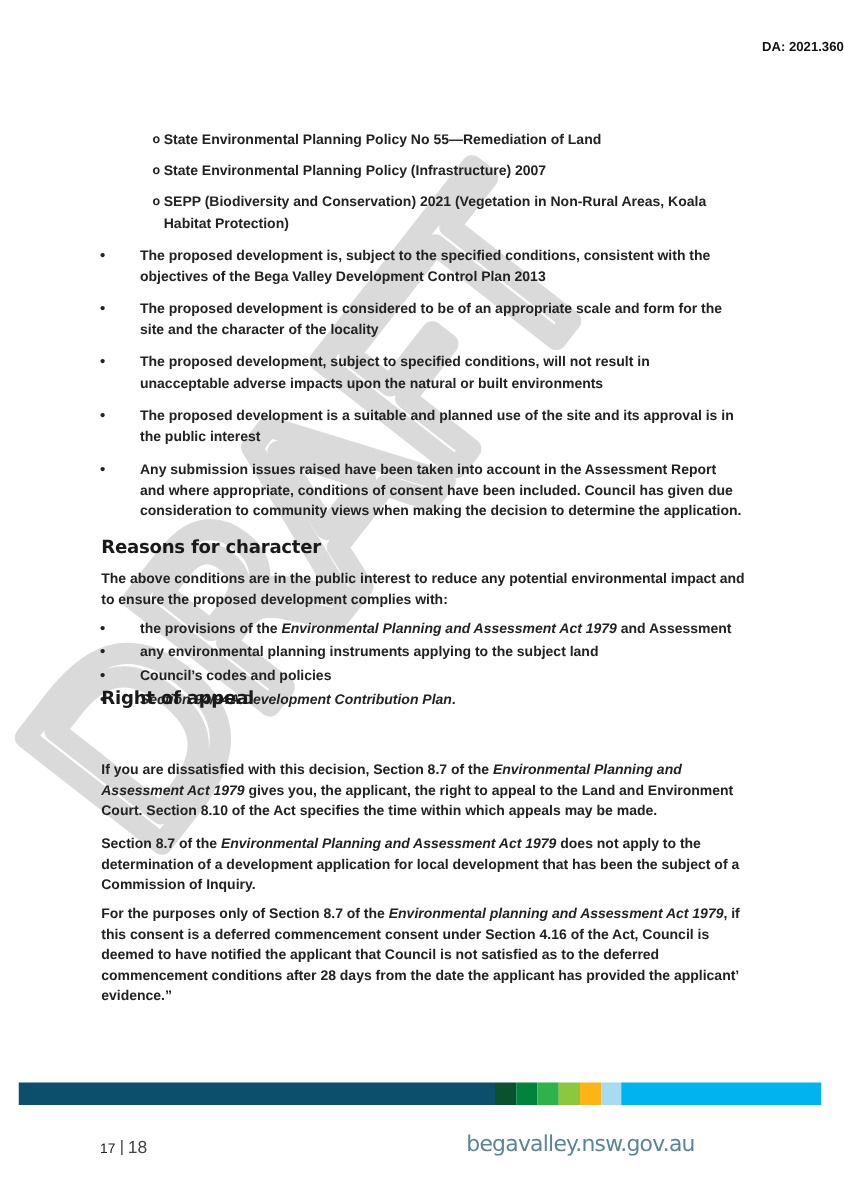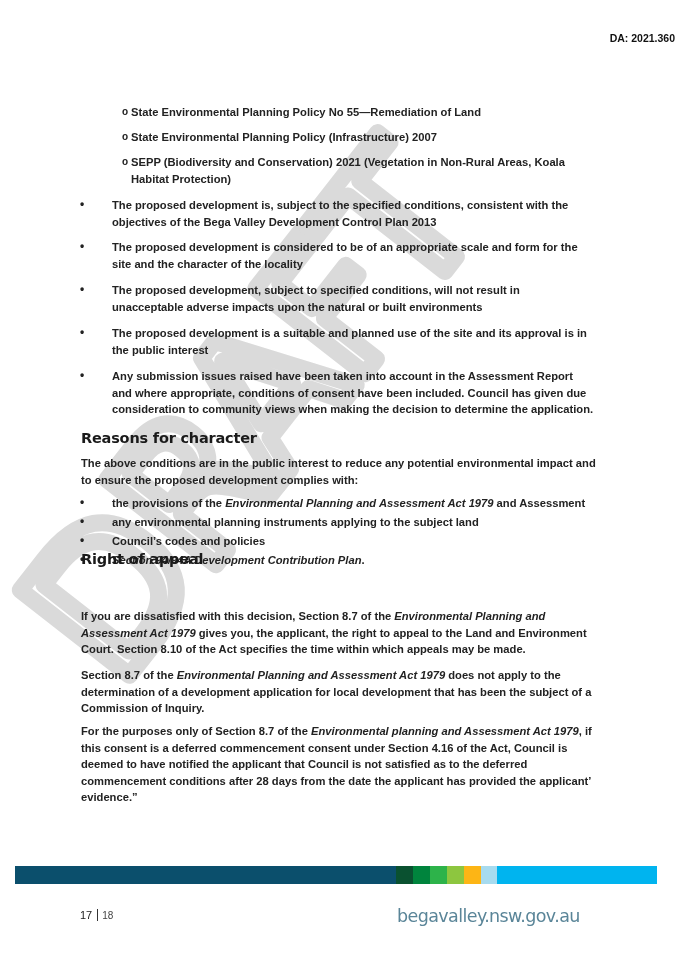--- a/index.html
+++ b/index.html
@@ -30,21 +30,21 @@
     position: absolute; left: 81px; font-size: 14.5px; font-weight: bold; color: #1a1a1a;
     font-family: "DejaVu Sans", sans-serif; letter-spacing: -0.2px;
   }
   .para { position: absolute; left: 81px; width: 520px; }
   em { font-style: italic; }
   .footer-bar { position: absolute; left: 15px; top: 866px; height: 18px; width: 642px; display: flex; }
   .seg { height: 18px; }
   .pagenum { position: absolute; left: 80px; top: 909px; font-size: 11px; color: #222; }
   .pagenum .cur { font-weight: normal; }
   .pagenum .sep { display: inline-block; width: 1px; height: 12px; background: #333; vertical-align: -2px; margin: 0 4px 0 5px; }
-  .pagenum .tot { font-size: 10px; color: #444; }
+  .pagenum .tot { font-size: 14px; color: #444; }
   .site-url {
     position: absolute; left: 373px; top: 906px; font-size: 17.5px; color: #5a8598;
     font-family: "DejaVu Sans", sans-serif; letter-spacing: -0.6px;
   }
 </style>
 </head>
 <body>
 
 <div class="page">
 
@@ -123,14 +123,14 @@
       <div class="seg" style="width: 17px; background: rgb(141, 198, 63);"></div>
       <div class="seg" style="width: 17px; background: rgb(253, 181, 21);"></div>
       <div class="seg" style="width: 16px; background: rgb(167, 219, 239);"></div>
       <div class="seg" style="width: 160px; background: rgb(0, 180, 239);"></div>
     </div>
 
   <div class="pagenum">
     <span class="cur">17</span><span class="sep"></span><span class="tot">18</span>
   </div>
 
-  <div class="site-url" style="color: rgb(90, 133, 152); margin-left: 24px;">begavalley.nsw.gov.au</div>
+  <div class="site-url" style="color: rgb(90, 133, 152);">begavalley.nsw.gov.au</div>
 </div>
 
 </body></html>

